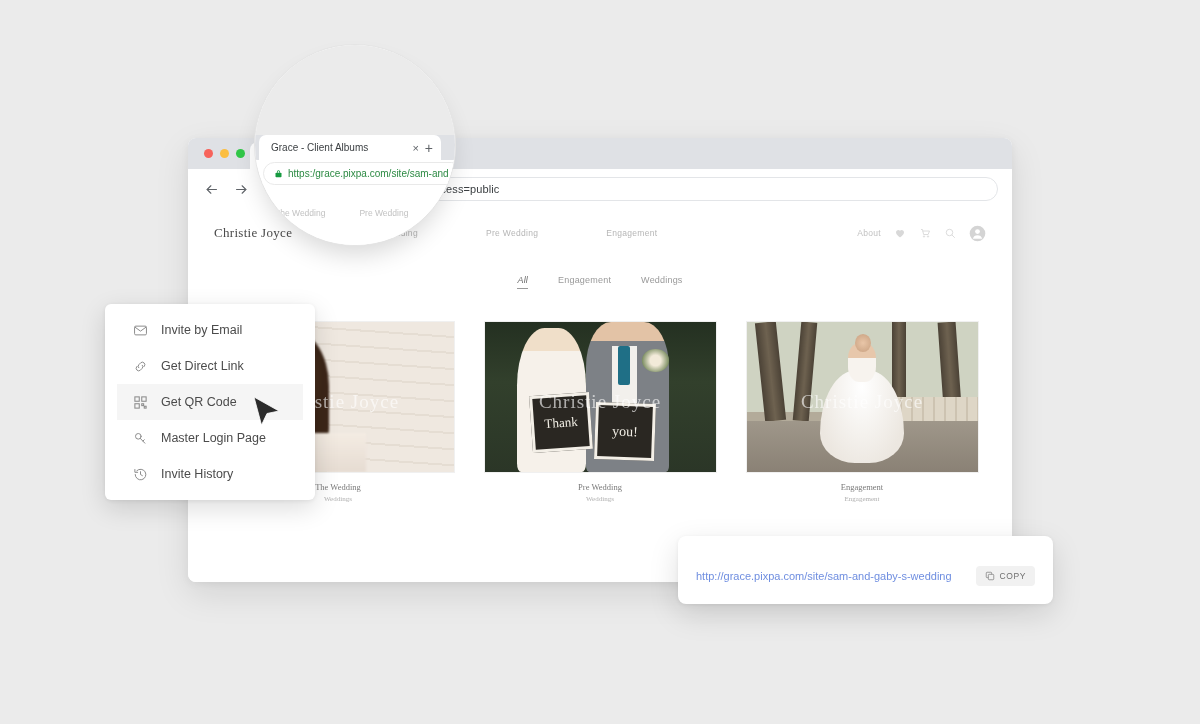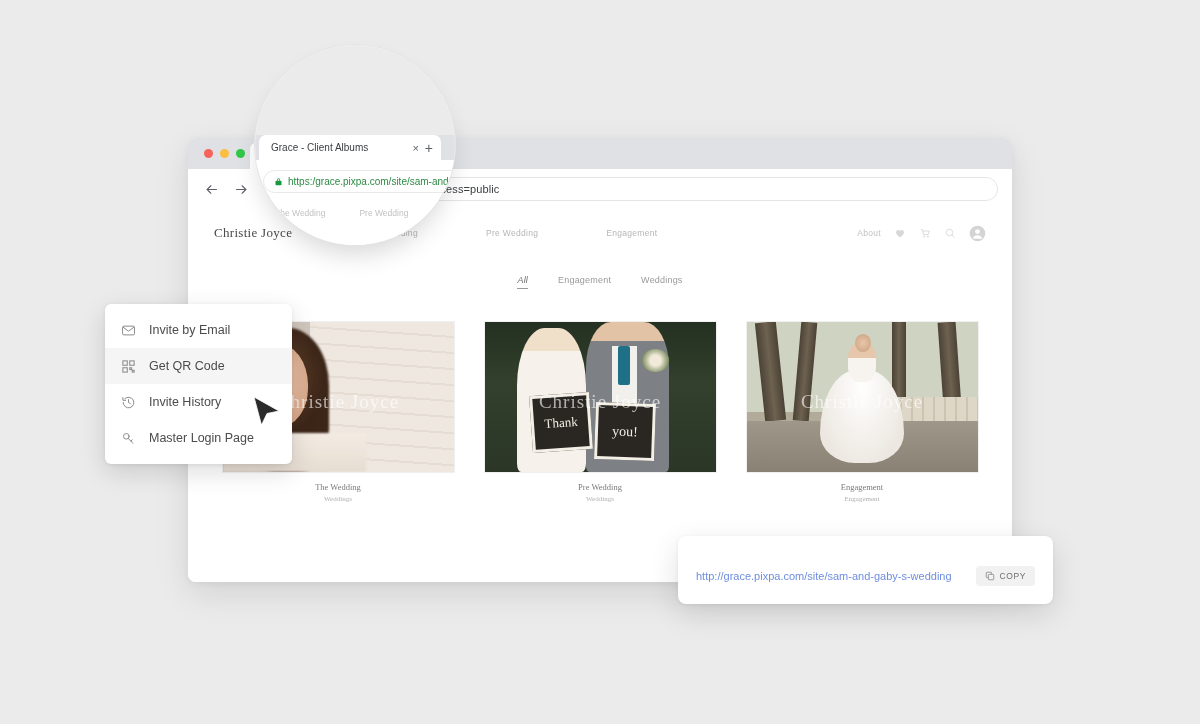--- a/index.html
+++ b/index.html
@@ -164,24 +164,24 @@
     background: radial-gradient(ellipse at 50% 18%, #ffffff, #ece7e0 78%);
     border-radius: 44% 44% 42% 42% / 68% 68% 32% 32%; filter: blur(.5px);}
   .p3-torso { position:absolute; left:44%; top:14%; width:12%; height:26%;
     background: linear-gradient(180deg,#e7c7ab 0 38%, #f7f3ee 38% 100%); border-radius: 40%; filter: blur(.5px);}
   .p3-head { position:absolute; left:47%; top:8%; width:7%; height:12%;
     background: radial-gradient(circle,#e9c6a8,#c79f7f); border-radius:50%; filter: blur(.4px);}
 
   
   .menu {
     position: absolute; left: 105px; top: 304px;
-    width: 187px; background: #fff;
+    width: 210px; background: #fff;
     border-radius: 6px;
     box-shadow: 0 8px 26px rgba(0,0,0,0.14), 0 1px 4px rgba(0,0,0,0.07);
-    padding: 8px 0;
+    padding: 8px 12px;
     z-index: 30;
   }
   .menu-item {
     display: flex; align-items: center; gap: 13px;
     height: 36px; padding: 0 16px;
     font-size: 12.5px; color: #4b4b4b;
   }
   .menu-item.hover { background: #f5f5f5; }
   .menu-ic { width: 15px; height: 15px; color: #8c8c8c; flex: none; }
   .menu-ic svg { width: 100%; height: 100%; display: block; }
@@ -224,21 +224,21 @@
   .mag-tab {
     position: absolute; left: 4px; top: 90px; width: 182px; height: 25px;
     background: #fff; border-radius: 7px 7px 0 0;
     display: flex; align-items: center; padding: 0 8px 0 12px;
   }
   .mag-tab-title { font-size: 10px; color: #3c4043; flex: 1; white-space: nowrap; }
   .mag-tab-close { font-size: 11px; color: #5f6368; padding: 0 4px; }
   .mag-tab-plus { font-size: 14px; color: #5f6368; margin-left: 2px; }
   .mag-toolbar { position: absolute; left: 0; top: 115px; width: 100%; height: 87px; background: #fff; }
   .mag-url {
-    position: absolute; left: 8px; top: 10px; width: 200px; height: 23px;
+    position: absolute; left: 8px; top: 2px; width: 200px; height: 23px;
     border: 1px solid #e9e9e9; border-radius: 12px;
     display: flex; align-items: center; padding: 0 10px; gap: 5px;
     white-space: nowrap; overflow: hidden; background: #fff;
   }
   .mag-lock { width: 9px; height: 11px; color: #169a40; flex: none; }
   .mag-lock svg { width: 100%; height: 100%; display: block; }
   .mag-url-text { font-size: 10px; color: #2c8a43; }
   .mag-back { position: absolute; left: -10px; top: 14px; font-size: 14px; color: #6b6b6b; }
   .mag-links { position: absolute; top: 48px; left: 0; width: 100%; display: flex; gap: 34px; padding-left: 20px; }
   .mag-link { font-size: 8.5px; color: #c2c2c2; }
@@ -393,51 +393,60 @@
   <div class="menu">
     <div class="menu-item">
       <span class="menu-ic">
         <svg viewBox="0 0 24 24" fill="none" stroke="currentColor" stroke-width="1.6">
             <rect x="2.5" y="5" width="19" height="14" rx="2"></rect>
             <polyline points="3 6.5 12 13 21 6.5"></polyline>
           </svg>
       </span>
       <span>Invite by Email</span>
     </div>
+    <div class="menu-item">
+      <span class="menu-ic">
+        <svg viewBox="0 0 24 24" fill="none" stroke="currentColor" stroke-width="1.6">
+            <path d="M9.5 14.5a4 4 0 0 1 0-5.6l3-3a4 4 0 0 1 5.6 5.6l-1.4 1.4"></path>
+            <path d="M14.5 9.5a4 4 0 0 1 0 5.6l-3 3a4 4 0 0 1-5.6-5.6l1.4-1.4"></path>
+          </svg>
+      </span>
+      <span>Get Direct Link</span>
+    </div>
     <div class="menu-item hover">
       <span class="menu-ic">
         <svg viewBox="0 0 24 24" fill="none" stroke="currentColor" stroke-width="1.7">
           <rect x="3" y="3" width="7" height="7"></rect>
             <rect x="14" y="3" width="7" height="7"></rect>
           <rect x="3" y="14" width="7" height="7"></rect>
           <rect x="14" y="14" width="3" height="3"></rect>
             <rect x="18" y="18" width="3" height="3"></rect>
         </svg>
       </span>
       <span>Get QR Code</span>
     </div>
     <div class="menu-item">
       <span class="menu-ic">
         <svg viewBox="0 0 24 24" fill="none" stroke="currentColor" stroke-width="1.6" stroke-linecap="round">
+          <circle cx="8.5" cy="8.5" r="4.5"></circle>
+            <line x1="11.6" y1="11.8" x2="19" y2="19.5"></line>
+            <line x1="16" y1="16" x2="18" y2="14"></line>
+        </svg>
+      </span>
+      <span>Master Login Page</span>
+    </div>
+    <div class="menu-item">
+      <span class="menu-ic">
+        <svg viewBox="0 0 24 24" fill="none" stroke="currentColor" stroke-width="1.6" stroke-linecap="round">
           <path d="M3.5 12a8.5 8.5 0 1 0 2.6-6.1"></path>
             <polyline points="3 4 3 8.5 7.5 8.5"></polyline>
             <polyline points="12 7.5 12 12 15 13.8"></polyline>
         </svg>
       </span>
       <span>Invite History</span>
-    </div>
-    <div class="menu-item">
-      <span class="menu-ic">
-        <svg viewBox="0 0 24 24" fill="none" stroke="currentColor" stroke-width="1.6" stroke-linecap="round">
-          <circle cx="8.5" cy="8.5" r="4.5"></circle>
-            <line x1="11.6" y1="11.8" x2="19" y2="19.5"></line>
-            <line x1="16" y1="16" x2="18" y2="14"></line>
-        </svg>
-      </span>
-      <span>Master Login Page</span>
     </div>
   </div>
 
   <span class="cursor">
     <svg viewBox="0 0 30 34" fill="#2b2b2b" stroke="#fff" stroke-width="0.8">
       <path d="M2 2 L27 16 L15 18.5 L9.5 30 Z"></path>
     </svg>
   </span>
 
   <div class="popup">

